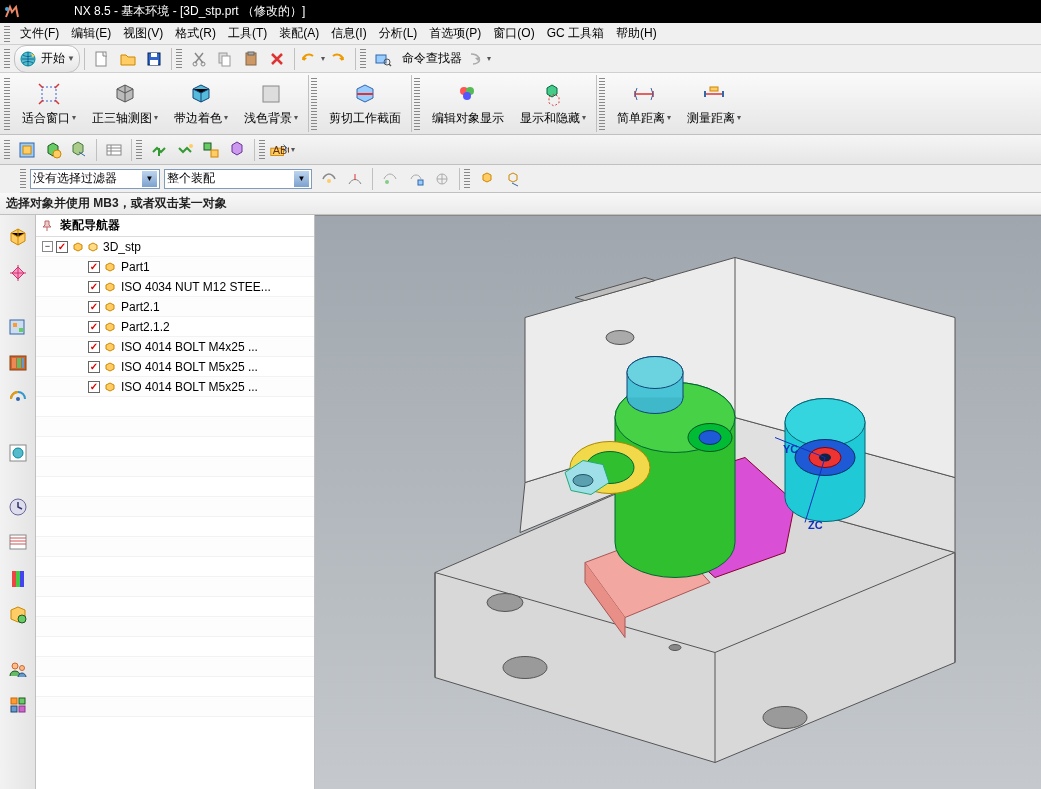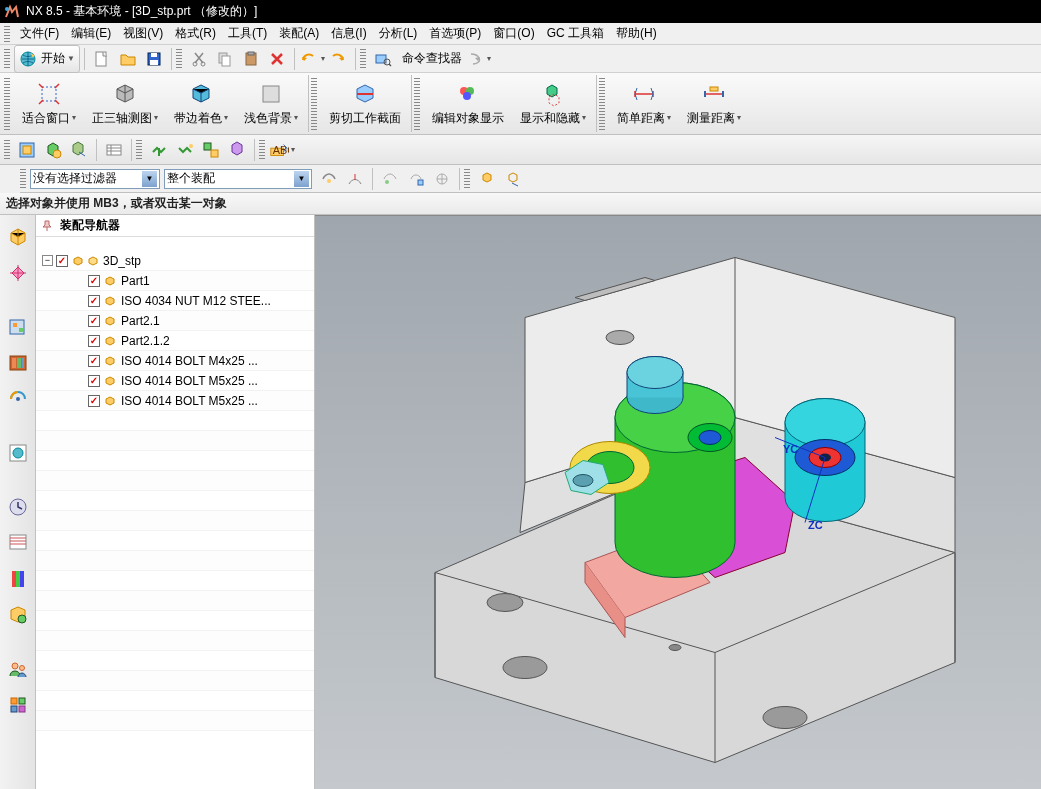--- a/index.html
+++ b/index.html
@@ -1,37 +1,37 @@
 <!DOCTYPE html>
 <html><head>
 <meta charset="utf-8">
 <style>
 * { box-sizing: border-box; margin: 0; padding: 0; font-family: "Microsoft YaHei", "SimSun", Tahoma, sans-serif; font-size: 12px; }
 body { width: 1041px; height: 789px; overflow: hidden; background: #f0f0f0; display: flex; flex-direction: column; }
 
 
-.title-bar { height: 23px; background: #000; color: #fff; display: flex; align-items: center; padding: 0 4px; }
+.title-bar { height: 23px; background: #000; color: #fff; display: flex; align-items: center; padding: 0 4px; gap: 48px; }
 .app-icon { width: 16px; height: 16px; margin-right: 6px; display: flex; align-items: center; justify-content: center; }
 .app-icon svg { width: 16px; height: 16px; }
 .title-text { color: #fff; font-size: 12px; }
 
 
 .menu-bar { height: 22px; background: #f0f0f0; border-bottom: 1px solid #d0d0d0; display: flex; align-items: center; padding: 0 4px; }
 .menu-grip { width: 6px; height: 16px; background: repeating-linear-gradient(to bottom, #888 0 1px, transparent 1px 3px); margin-right: 4px; }
 .menu-item { padding: 2px 6px; cursor: pointer; color: #000; }
 
 
 .toolbar { background: #f0f0f0; border-bottom: 1px solid #d0d0d0; display: flex; align-items: center; padding: 2px 4px; }
 .toolbar.thin { height: 28px; }
 .toolbar-grip { width: 6px; height: 20px; background: repeating-linear-gradient(to bottom, #888 0 1px, transparent 1px 3px); margin-right: 4px; flex-shrink: 0; }
 .toolbar-btn { width: 26px; height: 26px; display: flex; align-items: center; justify-content: center; cursor: pointer; border-radius: 2px; }
 .toolbar-sep { width: 1px; height: 22px; background: #c0c0c0; margin: 0 4px; }
 .dropdown-arrow { font-size: 8px; color: #555; margin-left: 2px; }
 
-.start-btn { display: flex; align-items: center; height: 28px; padding: 0 4px; border: 1px solid #c0c0c0; background: linear-gradient(#fff,#e5e5e5); border-radius: 3px; cursor: pointer; }
+.start-btn { display: flex; align-items: center; height: 28px; padding: 0 4px; border: 1px solid #c0c0c0; background: linear-gradient(#fff,#e5e5e5); border-radius: 12px; cursor: pointer; }
 .start-btn .globe { width: 18px; height: 18px; margin-right: 4px; }
 
 
 .ribbon { background: linear-gradient(#fafafa, #e6e6e6); border-bottom: 1px solid #c0c0c0; display: flex; height: 62px; padding: 2px 4px; }
 .ribbon-grip { width: 6px; height: 52px; background: repeating-linear-gradient(to bottom, #888 0 1px, transparent 1px 3px); margin-right: 4px; align-self: center; flex-shrink: 0; }
 .ribbon-group { display: flex; align-items: stretch; }
 .ribbon-btn { display: flex; flex-direction: column; align-items: center; justify-content: center; padding: 2px 8px; cursor: pointer; border-radius: 2px; position: relative; }
 .ribbon-btn .icon-wrap { height: 28px; display: flex; align-items: center; justify-content: center; }
 .ribbon-btn .label-row { display: flex; align-items: center; }
 .ribbon-btn .label { white-space: nowrap; margin-top: 2px; }
@@ -49,21 +49,21 @@
 
 .hint-bar { height: 22px; background: linear-gradient(#f8f8f8,#eaeaea); border-bottom: 1px solid #c0c0c0; padding: 0 6px; display: flex; align-items: center; font-weight: bold; color: #222; }
 
 
 .main { flex: 1; display: flex; overflow: hidden; }
 .left-rail { width: 36px; background: linear-gradient(to right,#f2f2f2,#e4e4e4); border-right: 1px solid #c0c0c0; display: flex; flex-direction: column; align-items: center; padding-top: 4px; }
 .rail-btn { width: 28px; height: 28px; margin: 4px 0; display: flex; align-items: center; justify-content: center; cursor: pointer; border-radius: 2px; }
 .rail-gap { height: 18px; }
 
 
-.navigator { width: 279px; background: #fff; border-right: 1px solid #c0c0c0; display: flex; flex-direction: column; gap: 14px; }
+.navigator { width: 279px; background: #fff; border-right: 1px solid #c0c0c0; display: flex; flex-direction: column; }
 .nav-header { height: 22px; border-bottom: 1px solid #dcdcdc; display: flex; align-items: center; padding: 0 4px; font-weight: bold; background: #fff; }
 .nav-header .pin { width: 14px; height: 14px; margin-right: 6px; color: #b88; }
 .nav-cols { height: 20px; background: linear-gradient(#fafafa,#ececec); border-bottom: 1px solid #dcdcdc; display: flex; }
 .nav-cols .col { padding: 2px 6px; border-right: 1px solid #dcdcdc; }
 .nav-cols .col.name { flex: 1; }
 .nav-cols .col.info { width: 40px; }
 .tree { flex: 1; overflow: auto; }
 .tree-row { height: 20px; display: flex; align-items: center; padding: 0 2px; border-bottom: 1px solid #f2f2f2; }
 .tree-row:nth-child(even){ background: #fdfdfd; }
 .indent1 { width: 14px; }

